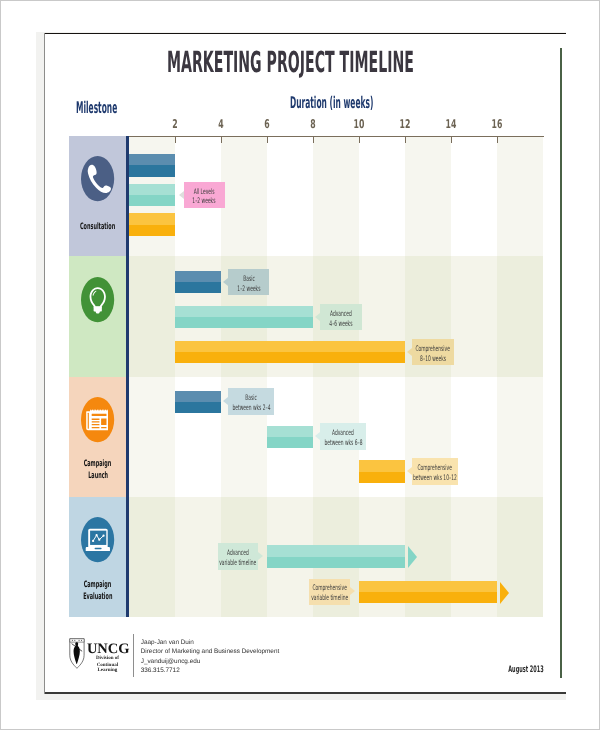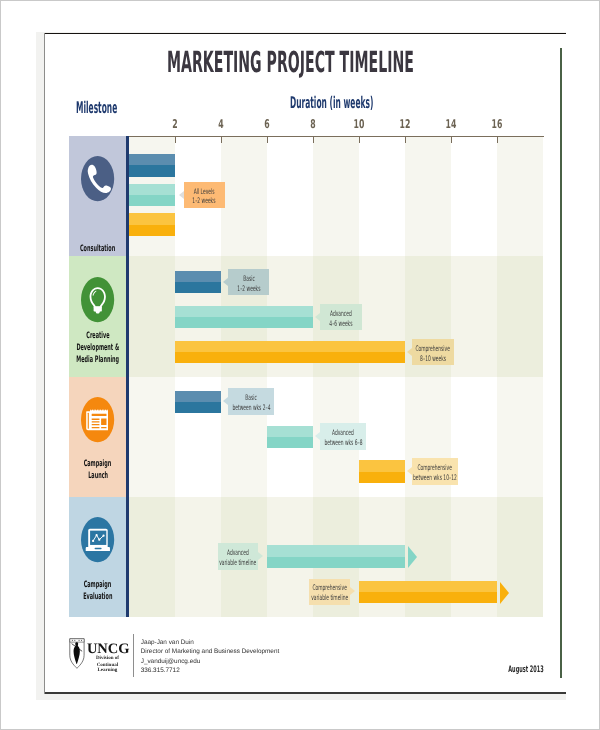--- a/index.html
+++ b/index.html
@@ -123,55 +123,50 @@
         <div class="band" style="left: 361.4px; width: 46px; top: 464.3px; height: 120.3px; background: rgb(236, 238, 221);"></div>
         <div class="band" style="left: 407.4px; width: 46px; top: 464.3px; height: 120.3px; background: rgb(244, 244, 234);"></div>
         <div class="band" style="left: 453.4px; width: 46px; top: 464.3px; height: 120.3px; background: rgb(236, 238, 221);"></div>
       </div>
     <div id="rows">
         <div class="side" style="top: 103.4px; height: 120.3px; background: rgb(193, 199, 218);">
           <div class="icon-wrap" style="top: 20.2px;"><svg width="33.2" height="45.3" viewBox="0 0 69 94" style="display:inline-block;vertical-align:top;overflow:visible">
               <ellipse cx="34.5" cy="47" rx="34.5" ry="47" fill="#4b5f85"></ellipse>
               <path fill="#ffffff" d="M14.9 26c1.1-5.8 5.7-9 9.9-7.5 3.5 1.2 5.8 5.5 7 11.1 0.8 3.8 1.2 6.7-0.2 8.2-1.2 1.3-4.2 1.9-5.8 3.1-1.3 1-1.2 2.4-0.3 4.9 1.8 4.8 5.5 10.2 9.8 14.6 4.2 4.3 7.9 6.6 9.7 6.1 1.3-0.4 2.1-2.4 3.3-3.7 1.3-1.4 3.3-1.7 6.1-1 3.8 1 6.7 2.5 7.6 4.9 1.4 4-2.5 8.9-8.7 10.1-6.4 1.2-14.5-3.2-21.9-11.1C23 57.4 17 46.2 14.8 36.8 13.3 30.4 14.3 29 14.9 26z"></path>
             </svg></div>
-          <div class="side-label" style="top: 108px;">
+          <div class="side-label" style="top: 86px;">
             <div><span>Consultation</span></div>
           </div>
         </div>
         <div class="bar" style="left: 85.4px; top: 121.5px; width: 46px; height: 22.3px;">
           <div class="t" style="background:#5b8daf"></div>
           <div class="b" style="background:#2b769e"></div>
         </div>
         <div class="bar" style="left: 85.4px; top: 151.1px; width: 46px; height: 22.3px;">
           <div class="t" style="background:#a6e0d4"></div>
           <div class="b" style="background:#84d5c6"></div>
         </div>
         <div class="bar" style="left: 85.4px; top: 180.7px; width: 46px; height: 22.3px;">
           <div class="t" style="background:#fbc440"></div>
           <div class="b" style="background:#f9b00c"></div>
         </div>
-        <div class="call" style="left: 140px; top: 148.95px; width: 41px; height: 26.6px; background: #fdba74;">
+        <div class="call" style="left: 140px; top: 148.95px; width: 41px; height: 26.6px; background: #f9a8d4;">
           <span class="l1"><i>All Levels</i></span>
           <span class="l2"><i>1–2 weeks</i></span>
         </div>
         <div class="tail" style="top: 157.85px; left: 135px; border-top: 4.4px solid transparent; border-bottom: 4.4px solid transparent; border-right: 5px solid rgb(222, 222, 221);"></div>
         <div class="side" style="top: 223.7px; height: 120.3px; background: rgb(207, 232, 194);">
           <div class="icon-wrap" style="top: 20.2px;"><svg width="33.2" height="45.3" viewBox="0 0 69 94" style="display:inline-block;vertical-align:top;overflow:visible">
               <ellipse cx="34.5" cy="47" rx="34.5" ry="47" fill="#429237"></ellipse>
               <g transform="translate(34.5,47) scale(0.93) translate(-34.5,-47)">
                 <path fill="#ffffff" d="M34.8 19.2c-10.0 0-18.2 9.6-18.2 21.4 0 9.1 4.3 15.3 7.3 19.1 1.4 1.8 2.1 2.6 2.1 4v1.5h17.6v-1.5c0-1.4 0.7-2.2 2.1-4 3.0-3.8 7.3-10.0 7.3-19.1 0-11.8-8.2-21.4-18.2-21.4zm0 4.0c7.8 0 14.2 7.8 14.2 17.4 0 7.5-3.5 12.6-6.3 16.2-1.6 2.0-2.8 3.3-3.3 4.8h-9.2c-0.5-1.5-1.7-2.8-3.3-4.8-2.8-3.6-6.3-8.7-6.3-16.2 0-9.6 6.4-17.4 14.2-17.4z"></path>
                 <path fill="#ffffff" d="M25.6 63.1h18.4v8.7c0 0.9-0.6 1.6-1.5 1.6h-2.7l-1.4 3.3c-0.3 0.7-0.9 1.1-1.6 1.1h-4.0c-0.7 0-1.3-0.4-1.6-1.1l-1.4-3.3h-2.7c-0.9 0-1.5-0.7-1.5-1.6z"></path>
                 <path fill="#ffffff" d="M23.3 36.8c1.2-4.3 3.9-7.7 7.3-9.6 0.9-0.5 1.6 0.7 0.8 1.4-3.0 2.3-5.0 5.2-6.2 8.9-0.3 1.0-2.2 0.4-1.9-0.7z"></path>
               </g>
             </svg></div>
-          <div class="side-label" style="top: 75px;">
-            <div><span>Creative</span></div>
-            <div><span>Development &amp;</span></div>
-            <div><span>Media Planning</span></div>
-          </div>
         </div>
         <div class="bar" style="left: 131.4px; top: 238.2px; width: 46px; height: 22.3px;">
           <div class="t" style="background:#5b8daf"></div>
           <div class="b" style="background:#2b769e"></div>
         </div>
         <div class="call" style="left: 184.6px; top: 236.05px; width: 40.8px; height: 26.6px; background: rgb(182, 204, 204);">
           <span class="l1"><i>Basic</i></span>
           <span class="l2"><i>1–2 weeks</i></span>
         </div>
         <div class="tail" style="top: 244.95px; border-top: 4.4px solid transparent; border-bottom: 4.4px solid transparent; left: 179.6px; border-right: 5px solid rgb(182, 204, 204);"></div>

